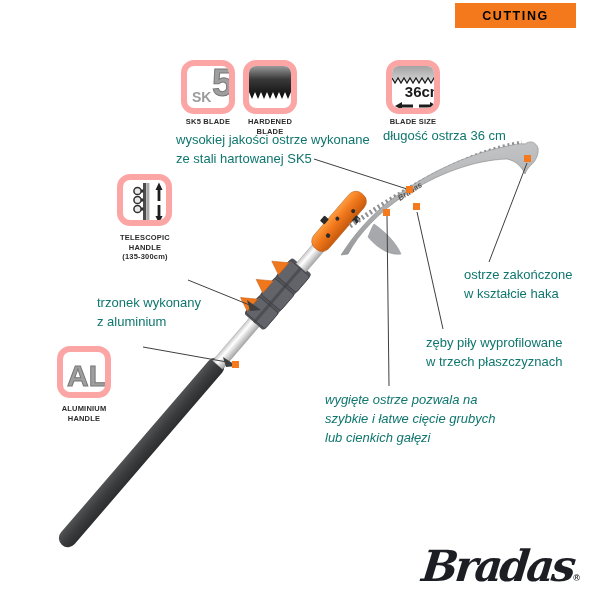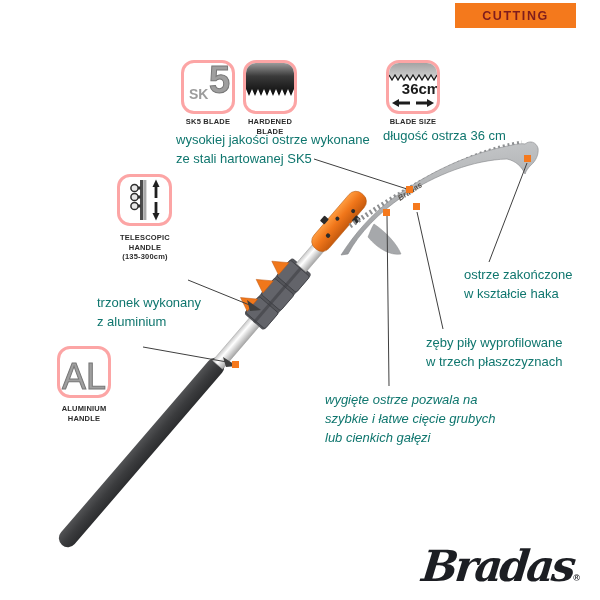--- a/index.html
+++ b/index.html
@@ -1,34 +1,34 @@
 <!DOCTYPE html>
 <html><head>
 <meta charset="utf-8">
 <style>
   html,body{margin:0;padding:0;background:#fff;}
   .stage{position:relative;width:600px;height:600px;background:#ffffff;overflow:hidden;
          font-family:"Liberation Sans", sans-serif;}
   svg.overlay{position:absolute;left:0;top:0;z-index:1;}
   .badge{position:absolute;left:455px;top:3px;width:121px;height:25px;background:#f4791c;
-         color:#7f1d1d;font-weight:bold;font-size:12.5px;letter-spacing:1.6px;
+         color:#000000;font-weight:bold;font-size:12.5px;letter-spacing:1.6px;
          display:flex;align-items:center;justify-content:center;z-index:3;}
-  .ficon{position:absolute;border:3px solid #fca5a5;border-radius:13px;background:#fff;
+  .ficon{position:absolute;border:6px solid #fca5a5;border-radius:13px;background:#fff;
          box-sizing:border-box;overflow:hidden;z-index:3;}
   .ficon svg{position:absolute;left:0;top:0;}
   .icon-label{position:absolute;font-size:7.5px;font-weight:bold;color:#2b2b2b;
               text-align:center;line-height:9.5px;letter-spacing:0.2px;z-index:3;}
   .icon-label span{display:block;}
   .ann{position:absolute;font-size:13px;color:#0f766e;line-height:19px;z-index:3;}
   .ann span{display:block;white-space:nowrap;}
   .sk{position:absolute;left:5px;top:23px;font-weight:bold;font-size:14px;color:#9c9c9c;}
   .five{position:absolute;left:25px;top:-3px;font-weight:bold;font-size:38px;color:#9f9f9f;
         -webkit-text-stroke:1px #777;line-height:1.1;}
-  .al{position:absolute;left:0;top:7px;width:48px;text-align:center;font-weight:normal;
-      font-size:36px;color:#9f9f9f;-webkit-text-stroke:1px #777;}
+  .al{position:absolute;left:0;top:7px;width:48px;text-align:center;font-weight:bold;
+      font-size:30px;color:#9f9f9f;-webkit-text-stroke:1px #777;}
   .size-value{position:absolute;left:0;top:17px;width:48px;text-align:center;
               font-weight:bold;font-size:15px;color:#1a1a1a;z-index:2;margin-left:8px;}
   .logo{position:absolute;left:410px;top:541px;width:170px;text-align:right;z-index:3;
         color:#1c1e23;}
   .logo .word{display:inline-block;font-family:"DejaVu Serif", serif;font-style:italic;
         font-weight:bold;font-size:43px;letter-spacing:-3px;transform:skewX(-6deg);}
   .logo .reg{font-size:9px;vertical-align:baseline;font-weight:bold;}
   .indent{}
 </style>
 </head>

